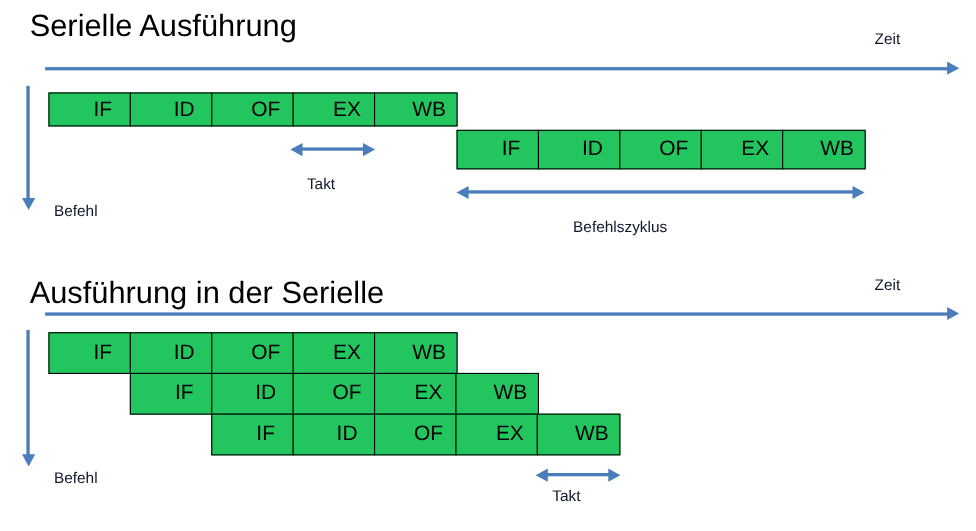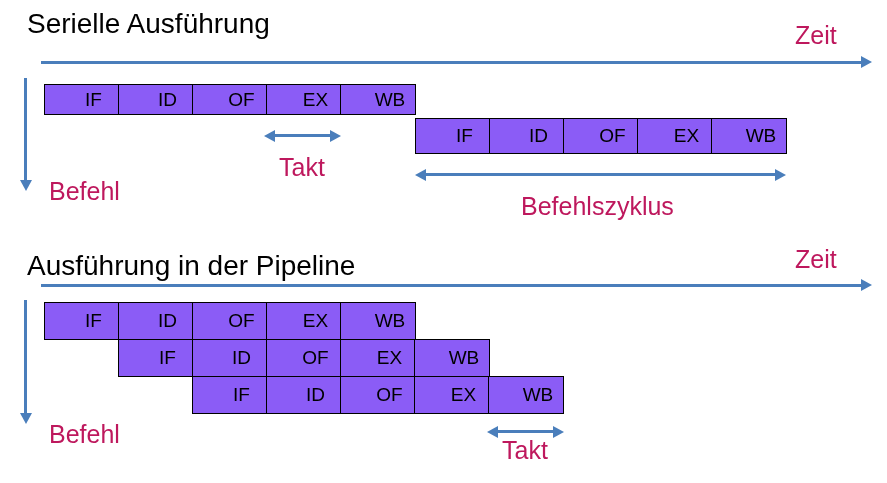--- a/index.html
+++ b/index.html
@@ -18,30 +18,30 @@
   .title {
     position: absolute;
     font-size: 28px;
     line-height: 28px;
     color: #000000;
     white-space: nowrap;
     letter-spacing: 0px;
   }
   .label {
     position: absolute;
-    font-size: 25px;
+    font-size: 14px;
     line-height: 19px;
-    color: #be185d;
+    color: #0f172a;
     white-space: nowrap;
     text-align: right;
   }
   .stage-box {
     position: absolute;
     box-sizing: border-box;
-    background: #8b5cf6;
+    background: #22c55e;
     border: 1px solid #000000;
     font-size: 19px;
     color: #000000;
     display: flex;
     align-items: center;
     justify-content: center;
     padding-left: 24px;
   }
   
   .axis-line {
@@ -126,21 +126,21 @@
   <div class="dim-head-l" style="left:264px; top:130px;"></div>
   <div class="dim-line" style="left:271px; top:134px; width:62px;"></div>
   <div class="dim-head-r" style="left:330px; top:130px;"></div>
   <div class="label" style="left:279px; top:158px;">Takt</div>
 
   <div class="dim-head-l" style="left:415px; top:169px;"></div>
   <div class="dim-line" style="left:422px; top:173px; width:356px;"></div>
   <div class="dim-head-r" style="left:775px; top:169px;"></div>
   <div class="label" style="left:521px; top:197px;">Befehlszyklus</div>
 
-  <div class="title" style="left:27px; top:252px;">Ausführung in der Pipeline</div>
+  <div class="title" style="left:27px; top:252px;">Ausführung in der Serielle</div>
 
   <div class="label" style="left:795px; top:250px;">Zeit</div>
 
   <div class="axis-line" style="left:41px; top:284px; width:822px;"></div>
   <div class="axis-head" style="left:861px; top:279px;"></div>
 
   <div class="vaxis-line" style="left:24px; top:300px; height:115px;"></div>
   <div class="vaxis-head" style="left:20px; top:413px;"></div>
 
   <div class="label" style="left:49px; top:425px;">Befehl</div>

